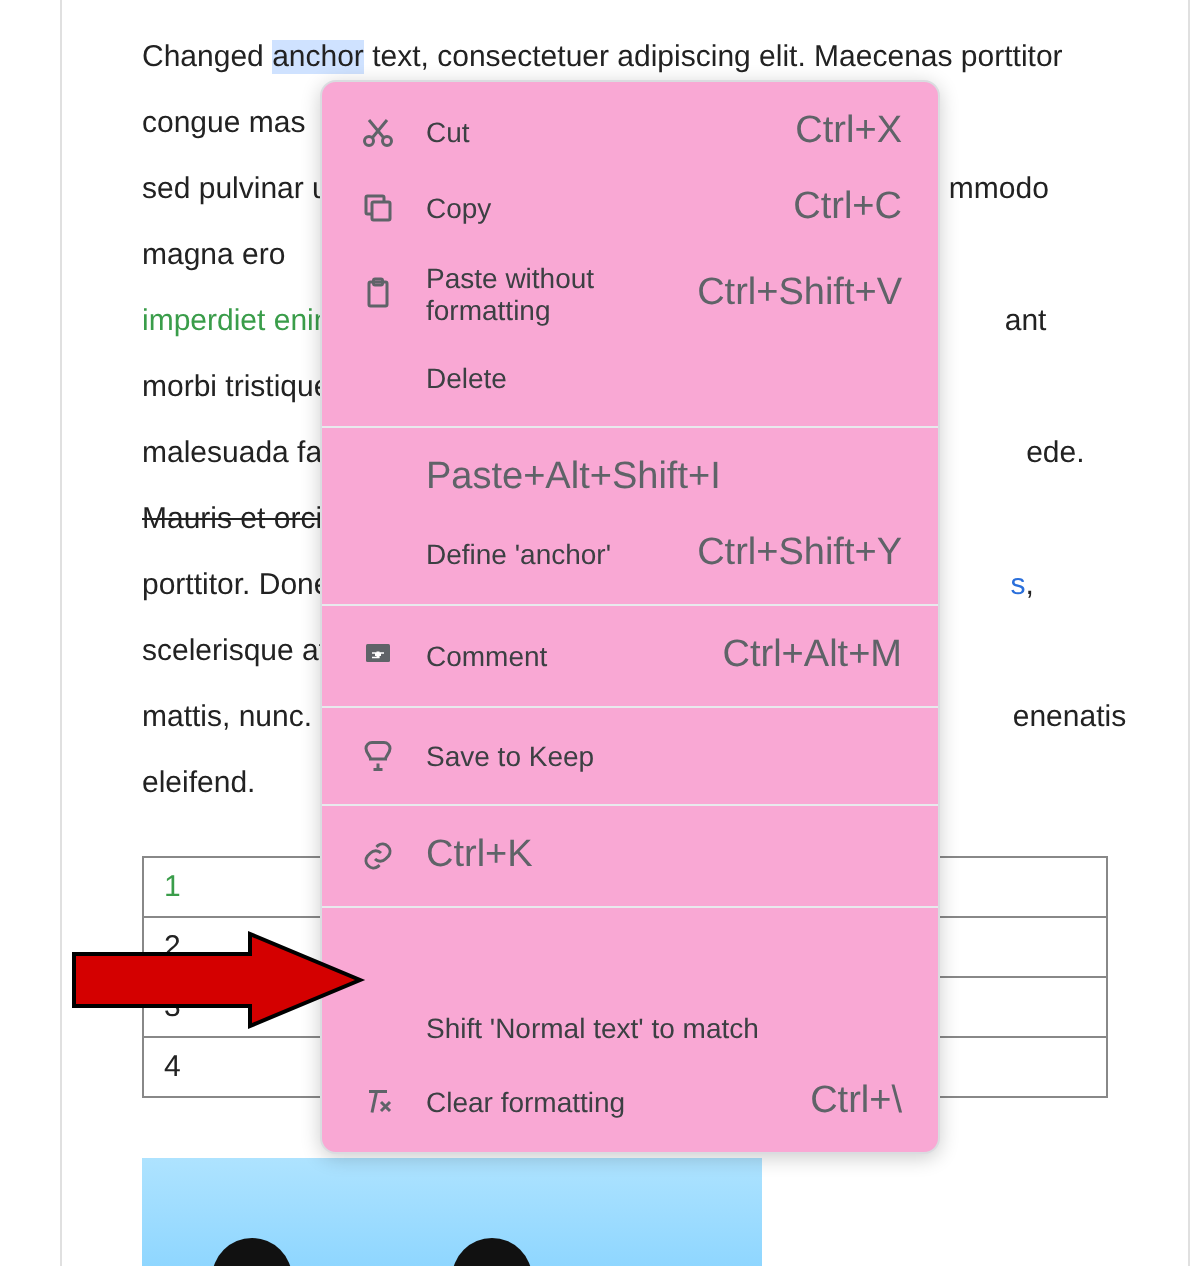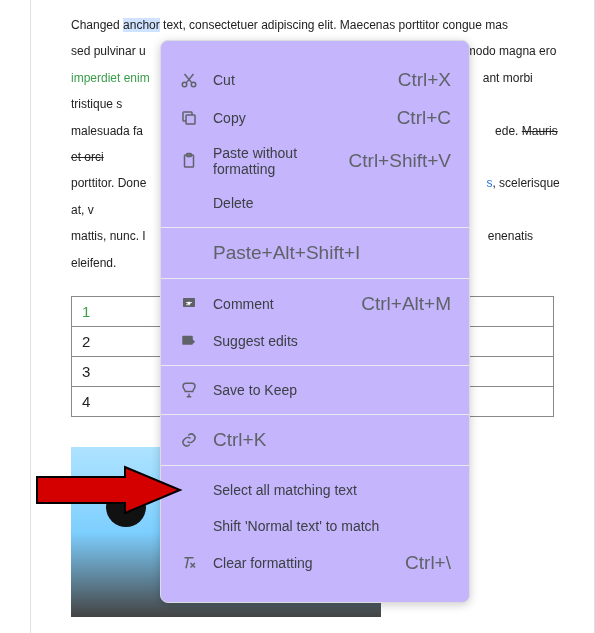--- a/index.html
+++ b/index.html
@@ -22,21 +22,21 @@
     right: 0;
     padding: 12px 0 0 0;
     background: #fff;
     border-left: 1px solid #e0e0e0;
     border-right: 1px solid #e0e0e0;
     min-height: 633px;
   }
   .doc-content {
     padding: 0 30px 0 40px;
     line-height: 2.2;
-    font-size: 12px;
+    font-size: 15px;
     color: #222;
   }
   .doc-content .highlight {
     background: #cfe2ff;
   }
   .doc-content .link { color: #3a9d4a; }
   .doc-content .strike { text-decoration: line-through; }
   .doc-content .blue { color: #2a6fdb; }
   .doc-table {
     margin: 20px 40px 0 40px;
@@ -68,25 +68,25 @@
   .penguin .head {
     position:absolute; bottom:100px; left:25px; width:40px; height:40px;
     background:#111; border-radius:50%;
   }
   
   .ctx {
     position: absolute;
     left: 160px;
     top: 40px;
     width: 310px;
-    background: #c4b5fd;
+    background: #f9a8d4;
     border: 1px solid #dadce0;
     border-radius: 8px;
     box-shadow: 0 2px 10px rgba(0,0,0,0.2);
-    padding: 20px 0;
+    padding: 6px 0;
     font-size: 14px;
     color: #3c4043;
     z-index: 10;
   }
   .ctx .item {
     display:flex;
     align-items:center;
     padding: 8px 18px 8px 18px;
     gap: 14px;
     cursor: default;
@@ -187,41 +187,37 @@
   </div>
   <div class="item">
     <span class="icon-slot"></span>
     <span class="label">Delete</span>
   </div>
   <div class="divider"></div>
   <div class="item">
     <span class="icon-slot"></span>
     <span class="shortcut">Paste+Alt+Shift+I</span>
   </div>
+  <div class="item">
+    <span class="icon-slot"></span>
+    <span class="label">Define 'anchor'</span>
+    <span class="shortcut">Ctrl+Shift+Y</span>
+  </div>
   <div class="divider"></div>
   <div class="item">
     <span class="icon-slot">
       <svg width="18" height="18" viewBox="0 0 24 24" fill="#5f6368">
           <rect x="4" y="4" width="16" height="12" rx="1"></rect>
           <path d="M12 8h0M8 10h8M8 13h5" stroke="#fff" stroke-width="1"></path>
           <path d="M12 9v4M10 11h4" stroke="#fff" stroke-width="2"></path>
         </svg>
     </span>
     <span class="label">Comment</span>
     <span class="shortcut">Ctrl+Alt+M</span>
   </div>
-  <div class="item">
-    <span class="icon-slot">
-      <svg width="18" height="18" viewBox="0 0 24 24" fill="#5f6368">
-          <rect x="3" y="5" width="14" height="12" rx="1"></rect>
-          <path d="M14 7l6 6-3 3-6-6z" fill="#5f6368"></path>
-        </svg>
-    </span>
-    <span class="label">Suggest edits</span>
-  </div>
   <div class="divider"></div>
   <div class="item">
     <span class="icon-slot">
       <svg width="18" height="18" viewBox="0 0 24 24" fill="none" stroke="#5f6368" stroke-width="2">
           <path d="M9 21h6M12 17v4M8 3h8a4 4 0 0 1 4 4c0 3-3 5-3 7H7c0-2-3-4-3-7a4 4 0 0 1 4-4z"></path>
         </svg>
     </span>
     <span class="label">Save to Keep</span>
   </div>
   <div class="divider"></div>
@@ -230,21 +226,20 @@
       <svg width="18" height="18" viewBox="0 0 24 24" fill="none" stroke="#5f6368" stroke-width="2">
           <path d="M10 14a5 5 0 0 0 7 0l2-2a5 5 0 0 0-7-7l-1 1"></path>
           <path d="M14 10a5 5 0 0 0-7 0l-2 2a5 5 0 0 0 7 7l1-1"></path>
         </svg>
     </span>
     <span class="shortcut">Ctrl+K</span>
   </div>
   <div class="divider"></div>
   <div class="item">
     <span class="icon-slot"></span>
-    <span class="label">Select all matching text</span>
   </div>
   <div class="item">
     <span class="icon-slot"></span>
     <span class="label">Shift 'Normal text' to match</span>
   </div>
   <div class="item">
     <span class="icon-slot">
       <svg width="18" height="18" viewBox="0 0 24 24" fill="none" stroke="#5f6368" stroke-width="2">
           <path d="M6 5h12M11 5l-3 14M14 12l6 6M20 12l-6 6"></path>
         </svg>

